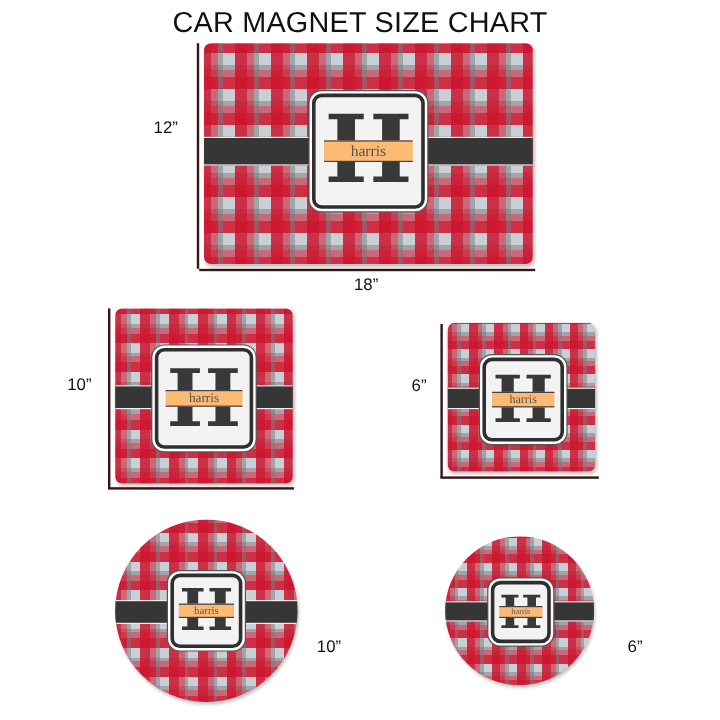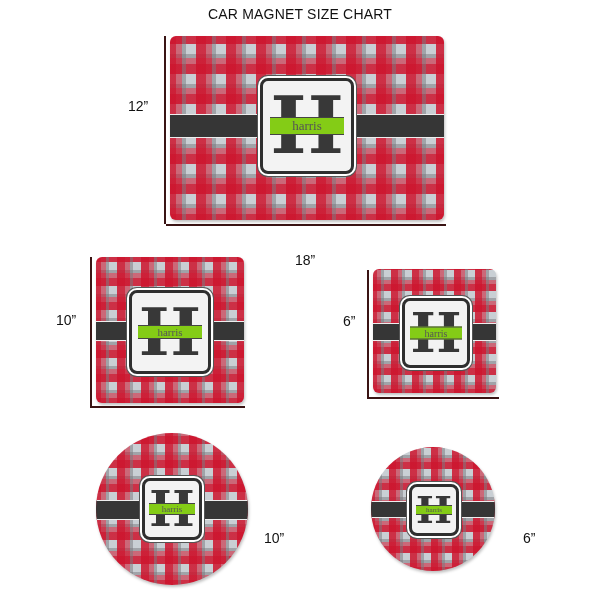--- a/index.html
+++ b/index.html
@@ -1,42 +1,42 @@
 <!DOCTYPE html>
 <html><head>
 <meta charset="utf-8">
 <style>
   html,body{margin:0;padding:0;background:#fff;}
   body{width:600px;height:600px;position:relative;overflow:hidden;font-family:"Liberation Sans",sans-serif;}
-  .title{position:absolute;top:6px;left:0;width:600px;text-align:center;font-size:14px;color:#111;letter-spacing:0.2px;}
+  .title{position:absolute;top:6px;left:0;width:600px;text-align:center;font-size:24px;color:#111;letter-spacing:0.2px;}
   .label{position:absolute;font-size:14px;color:#111;}
   .vline{position:absolute;width:2px;background:#3a1414;}
   .hline{position:absolute;height:2px;background:#3a1414;}
   .magnet{position:absolute;overflow:hidden;box-shadow:1px 2px 3px rgba(0,0,0,0.25);
     background-color:#c9cfd4;
     background-image:
       repeating-linear-gradient(90deg, rgba(205,20,45,0.85) 0 var(--a), rgba(205,20,45,0.55) var(--a) var(--b), rgba(120,120,125,0.5) var(--b) var(--c), rgba(0,0,0,0) var(--c) var(--d), rgba(205,20,45,0.85) var(--d) var(--e)),
       repeating-linear-gradient(0deg, rgba(205,20,45,0.85) 0 var(--a), rgba(205,20,45,0.55) var(--a) var(--b), rgba(120,120,125,0.5) var(--b) var(--c), rgba(0,0,0,0) var(--c) var(--d), rgba(205,20,45,0.85) var(--d) var(--e));
   }
   .rect{border-radius:6px;}
   .circle{border-radius:50%;}
   .band{position:absolute;left:0;right:0;background:#363636;border-top:1px solid #eee;border-bottom:1px solid #eee;}
   .mono{position:absolute;background:#f3f3f3;border:3px solid #2f2f2f;border-radius:8px;box-shadow:0 0 0 2px #fff,0 0 0 3px #555;display:flex;align-items:center;justify-content:center;}
   .mono .letter{font-family:"DejaVu Serif",serif;color:#383838;font-weight:bold;line-height:1;position:relative;}
-  .mono .name{position:absolute;left:8%;right:8%;top:50%;transform:translateY(-50%);text-align:center;font-family:"Liberation Serif",serif;color:#555;background:#84cc16;border-top:1px solid #444;border-bottom:1px solid #444;}
+  .mono .name{position:absolute;left:8%;right:8%;top:50%;transform:translateY(-50%);text-align:center;font-family:"Liberation Serif",serif;color:#555;background:#fdba74;border-top:1px solid #444;border-bottom:1px solid #444;}
 </style>
 </head>
 <body>
 
 <div class="title">CAR MAGNET SIZE CHART</div>
 
 <div class="vline" style="left:164px;top:36px;height:188px;"></div>
 <div class="hline" style="left:166px;top:224px;width:280px;"></div>
 <div class="label" style="left:128px;top:98px;">12”</div>
-<div class="label" style="left:295px;top:229px;margin-top:23px;">18”</div>
+<div class="label" style="left:295px;top:229px;">18”</div>
 <div class="magnet rect" style="left:170px;top:36px;width:274px;height:184px;--a:6px;--b:12px;--c:16px;--d:26px;--e:30px;">
   <div class="band" style="top:78px;height:22px;"></div>
   <div class="mono" style="left:90px;top:42px;width:88px;height:90px;">
     <span class="letter" style="font-size:78px;">H</span>
     <span class="name" style="font-size:13px;">harris</span>
   </div>
 </div>
 
 <div class="vline" style="left:90px;top:257px;height:150px;"></div>
 <div class="hline" style="left:90px;top:406px;width:155px;"></div>

